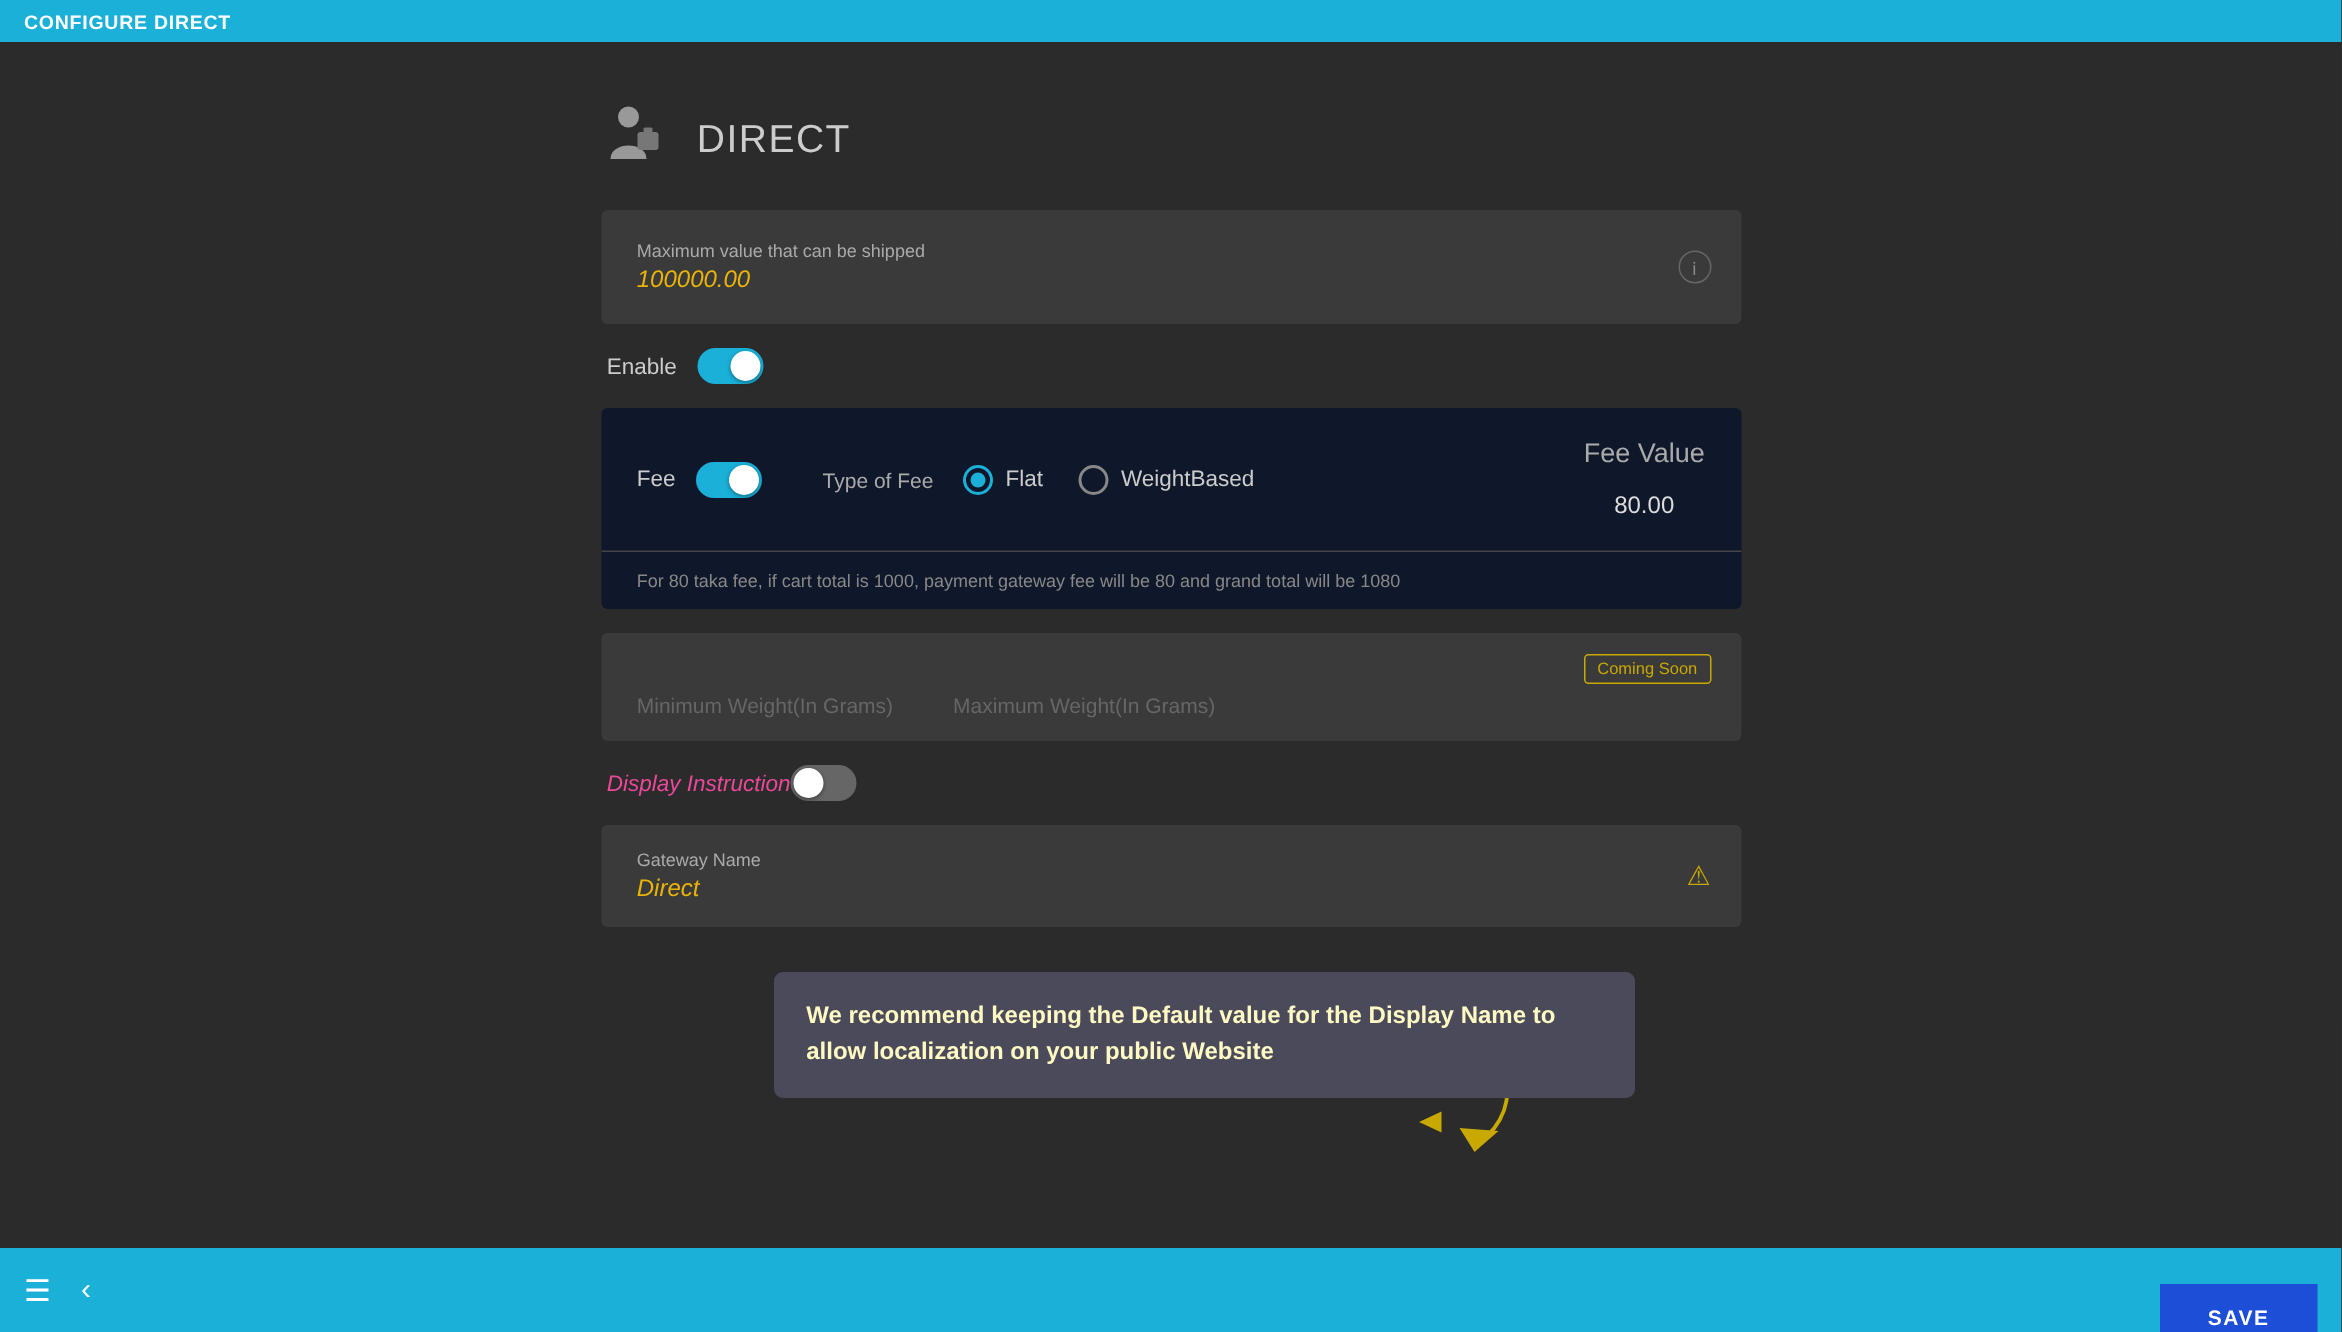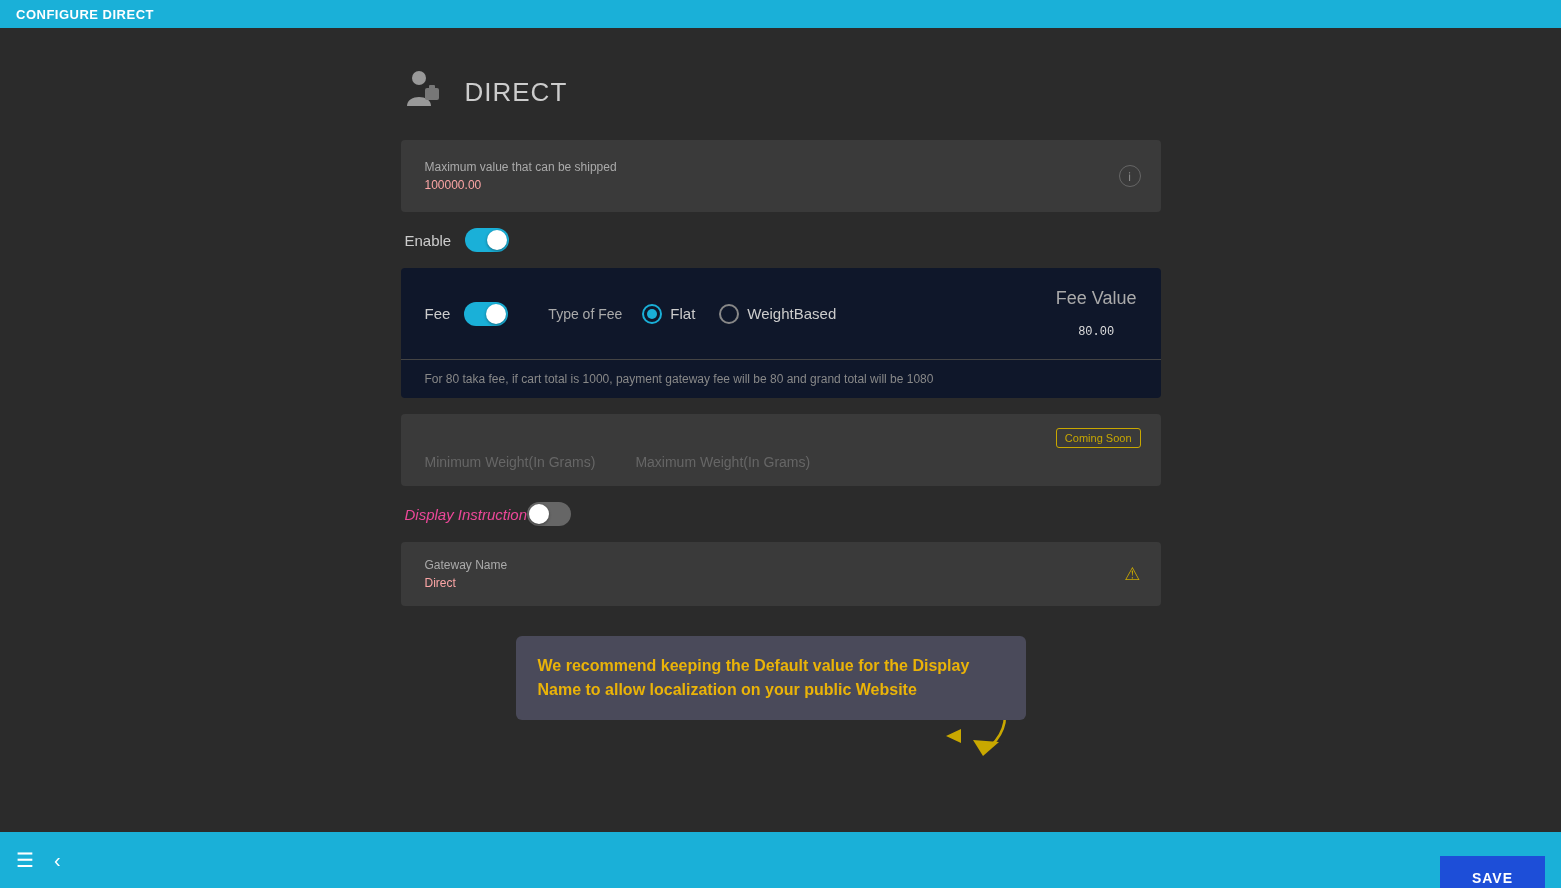--- a/index.html
+++ b/index.html
@@ -70,22 +70,23 @@
       margin-bottom: 16px;
       position: relative;
     }
 
     .field-label {
       font-size: 12px;
       color: #aaa;
       margin-bottom: 4px;
     }
     .field-value {
-      font-size: 12px;
-      color: #fca5a5;
+      font-size: 16px;
+      color: #eab308;
+      font-style: italic;
     }
 
     .info-icon {
       position: absolute;
       right: 20px;
       top: 50%;
       transform: translateY(-50%);
       width: 22px;
       height: 22px;
       border-radius: 50%;
@@ -204,23 +205,22 @@
     .fee-value-group {
       margin-left: auto;
       text-align: center;
     }
     .fee-value-label {
       font-size: 18px;
       color: #aaa;
       margin-bottom: 16px;
     }
     .fee-value-amount {
-      font-size: 12px;
+      font-size: 16px;
       color: #ddd;
-      font-family: Liberation Mono, monospace;
     }
     .fee-note {
       padding: 12px 24px;
       font-size: 12px;
       color: #888;
     }
 
     
     .weight-panel {
       background: #3a3a3a;
@@ -285,23 +285,23 @@
       width: 760px;
       height: 160px;
     }
     .annotation-box {
       position: absolute;
       left: 115px;
       top: 20px;
       background: #4a4a5a;
       border-radius: 6px;
       padding: 18px 22px;
-      width: 510px;
+      width: 574px;
       font-size: 16px;
-      color: #eab308;
+      color: #fef9c3;
       font-weight: 600;
       line-height: 1.5;
     }
     .arrow-svg {
       position: absolute;
       top: 0;
       left: 0;
       width: 760px;
       height: 160px;
       pointer-events: none;

